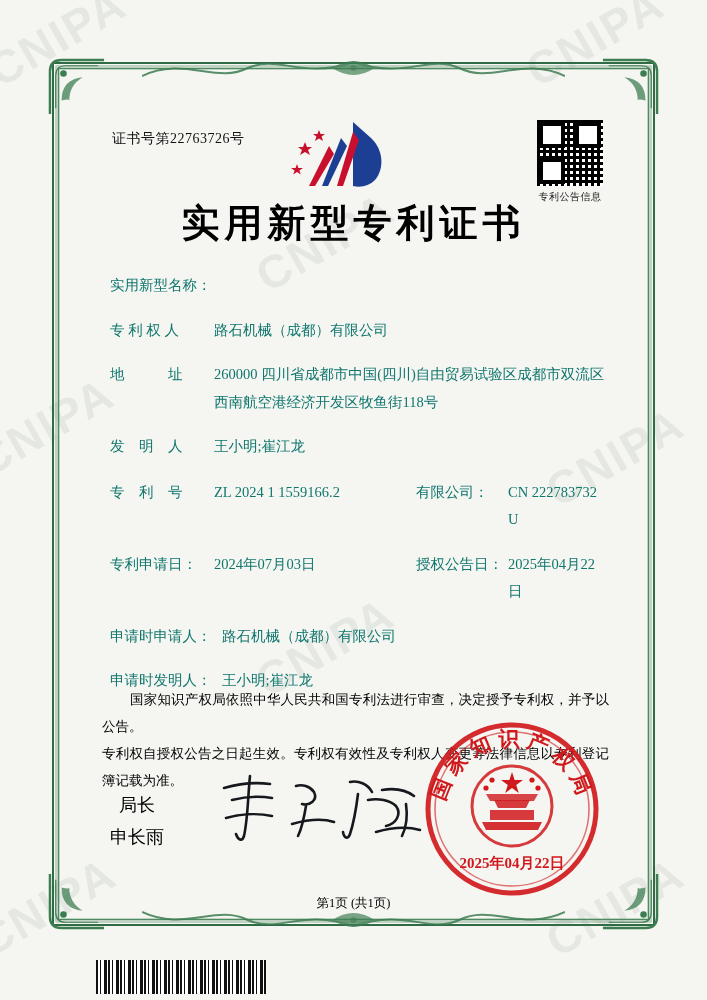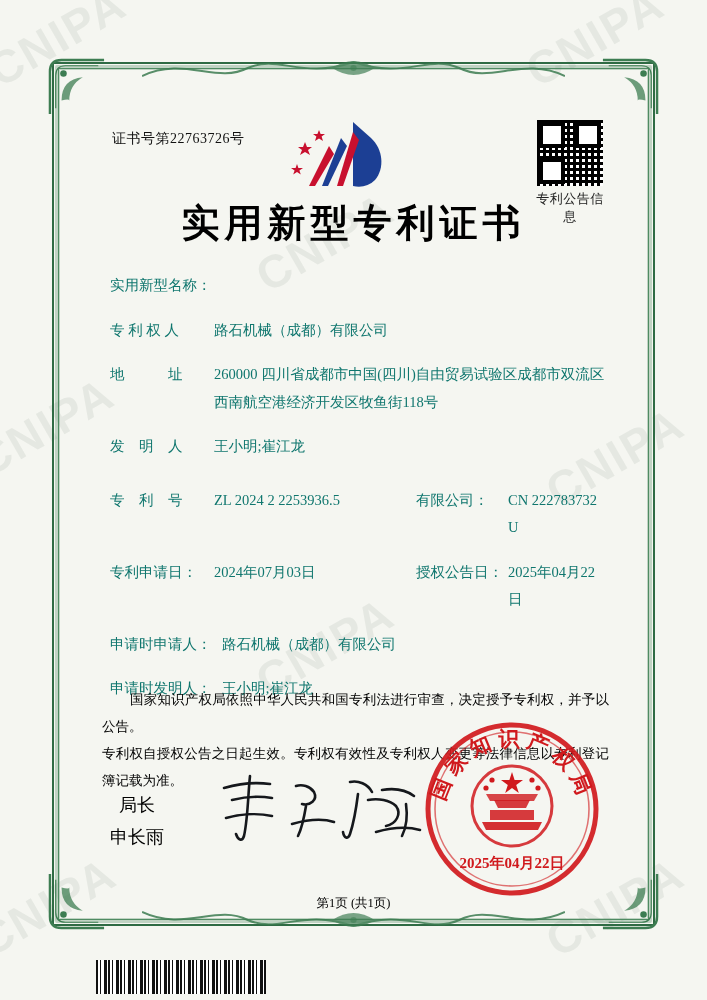--- a/index.html
+++ b/index.html
@@ -158,21 +158,21 @@
   .qr::after  { right: 2px; top: 2px; }
   .qr-finder-bl {
     position: absolute;
     left: 2px; bottom: 2px;
     width: 18px; height: 18px;
     border: 4px solid #000;
     background: #fff;
   }
   .qr-caption {
     margin-top: 4px;
-    font-size: 13px;
+    font-size: 10px;
     color: #222;
     letter-spacing: .5px;
   }
 
   .title {
     position: absolute;
     top: 108px;
     left: 0;
     right: 0;
     text-align: center;
@@ -392,24 +392,24 @@
       <div class="row">
         <div class="lab">地　　　址</div>
         <div class="val">260000 四川省成都市中国(四川)自由贸易试验区成都市双流区西南航空港经济开发区牧鱼街118号</div>
       </div>
 
       <div class="row">
         <div class="lab">发　明　人</div>
         <div class="val">王小明;崔江龙</div>
       </div>
 
-      <div class="row two" style="margin-top:26px">
+      <div class="row two" style="margin-top:18px">
         <div class="half left">
           <div class="lab">专　利　号</div>
-          <div class="val">ZL 2024 2 2253936.5</div>
+          <div class="val">ZL 2024 1 1559166.2</div>
         </div>
         <div class="half right">
           <div class="lab">有限公司：</div>
           <div class="val">CN 222783732 U</div>
         </div>
       </div>
 
       <div class="row two">
         <div class="half left">
           <div class="lab">专利申请日：</div>

